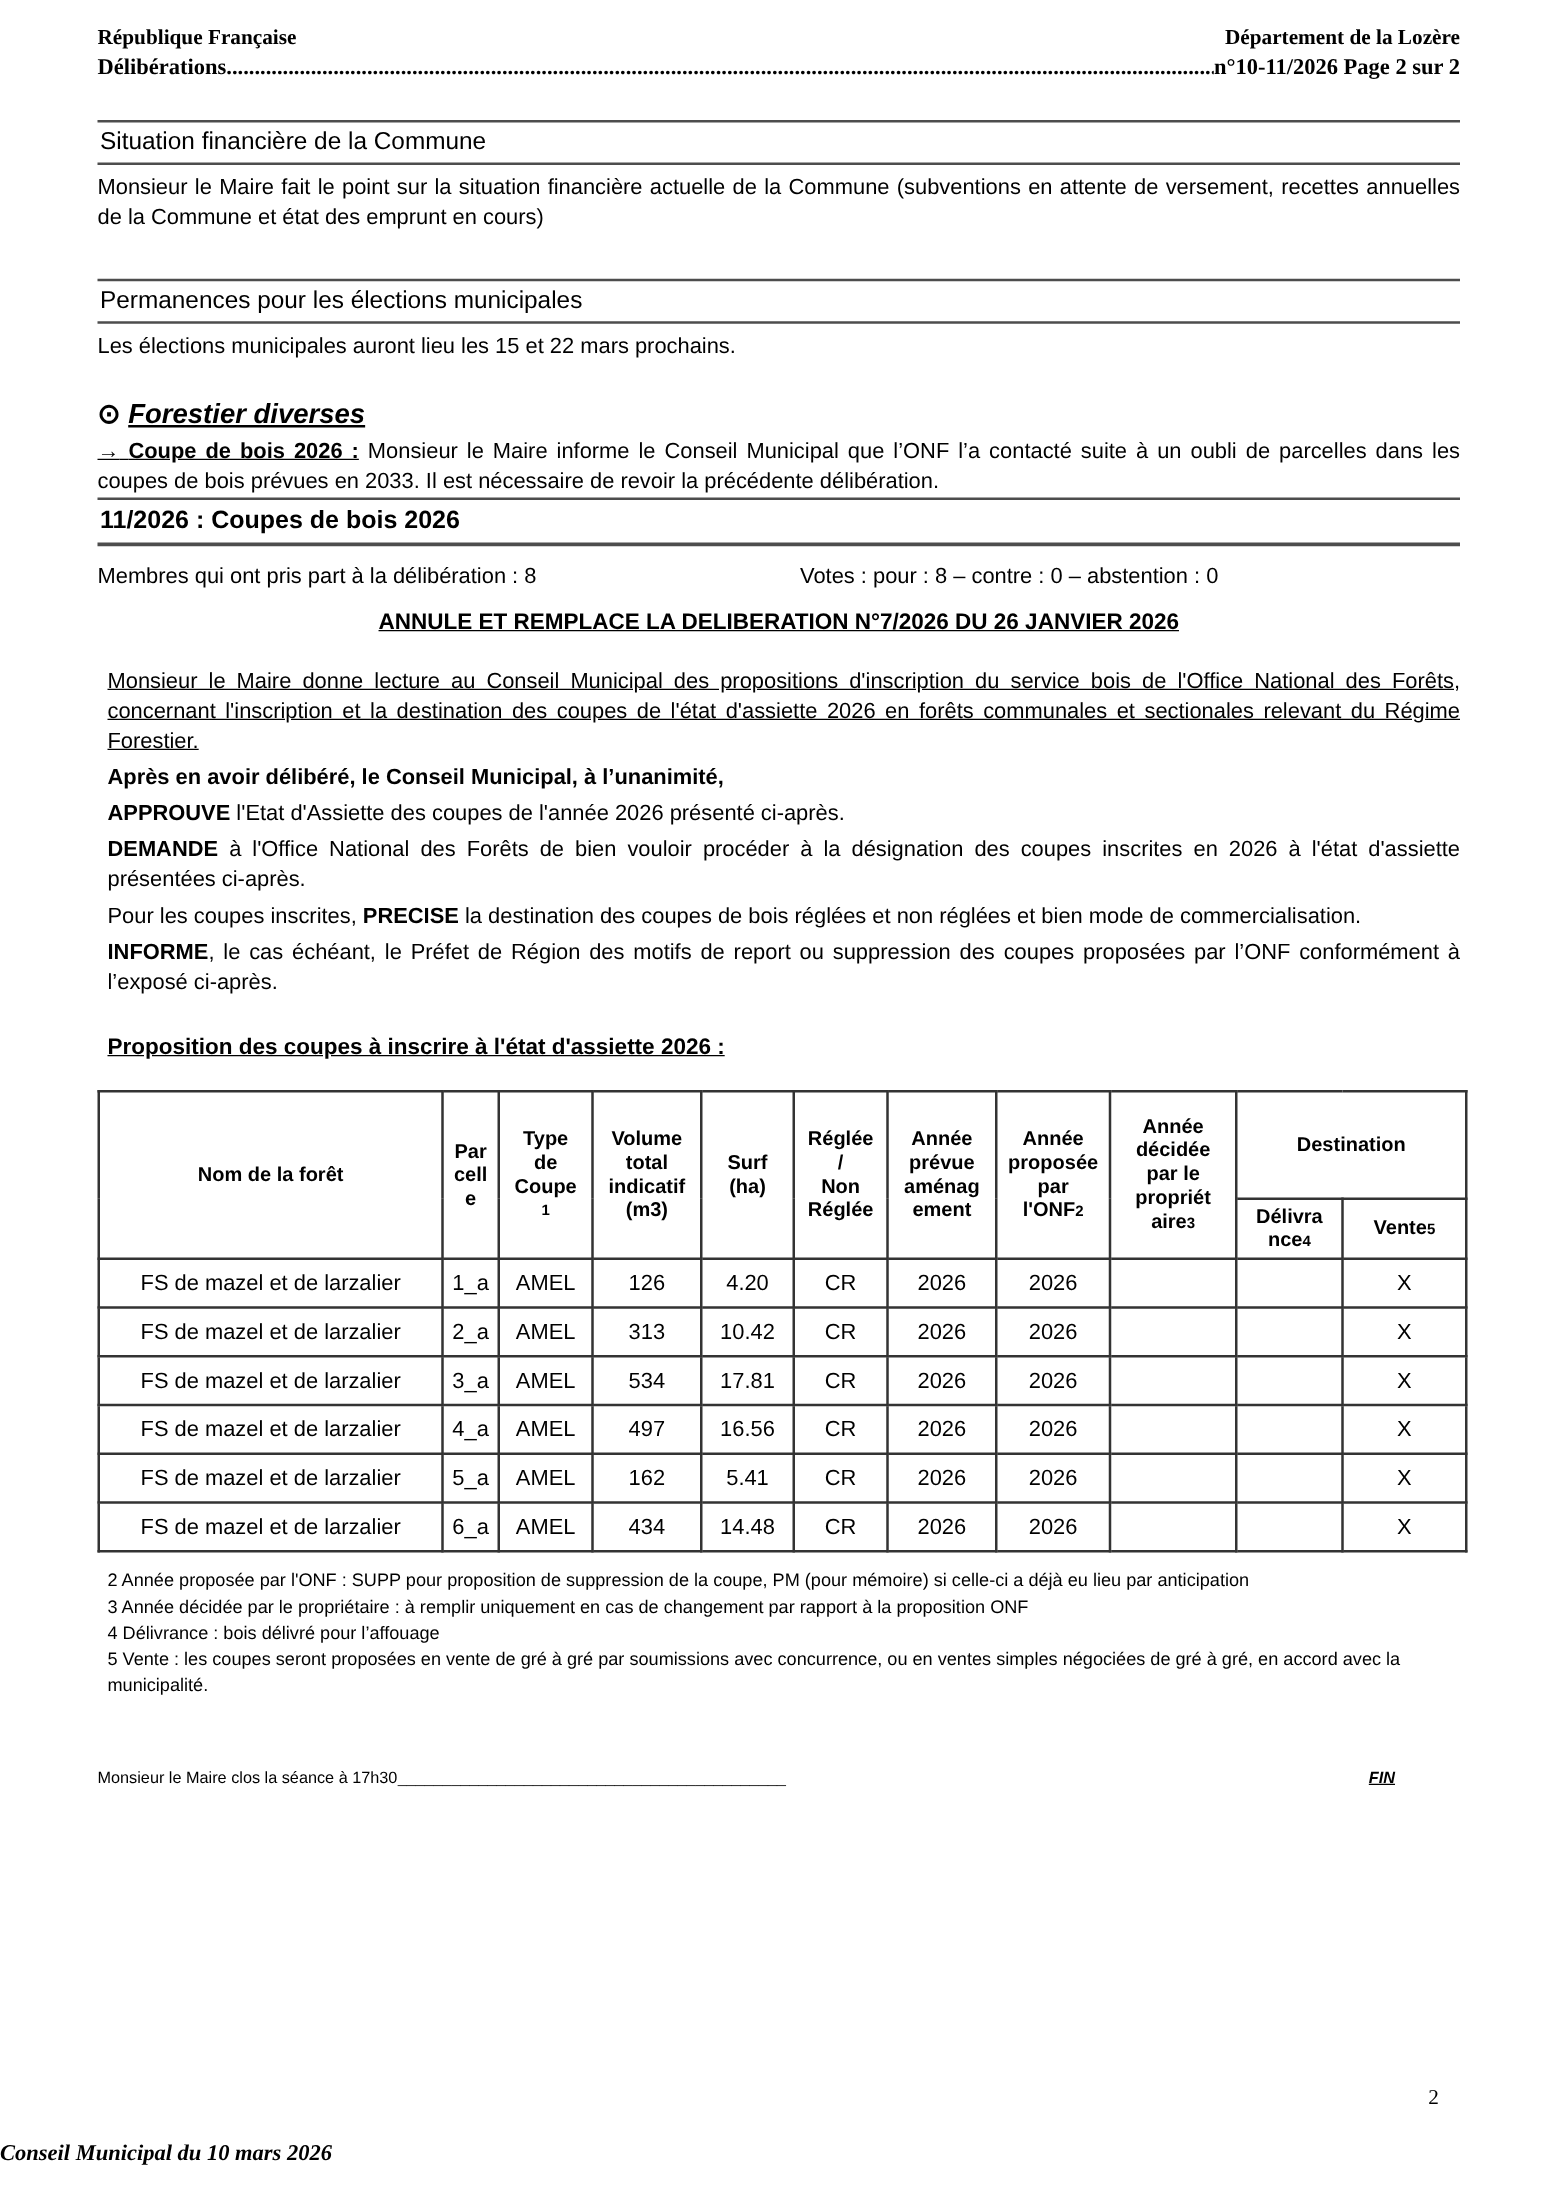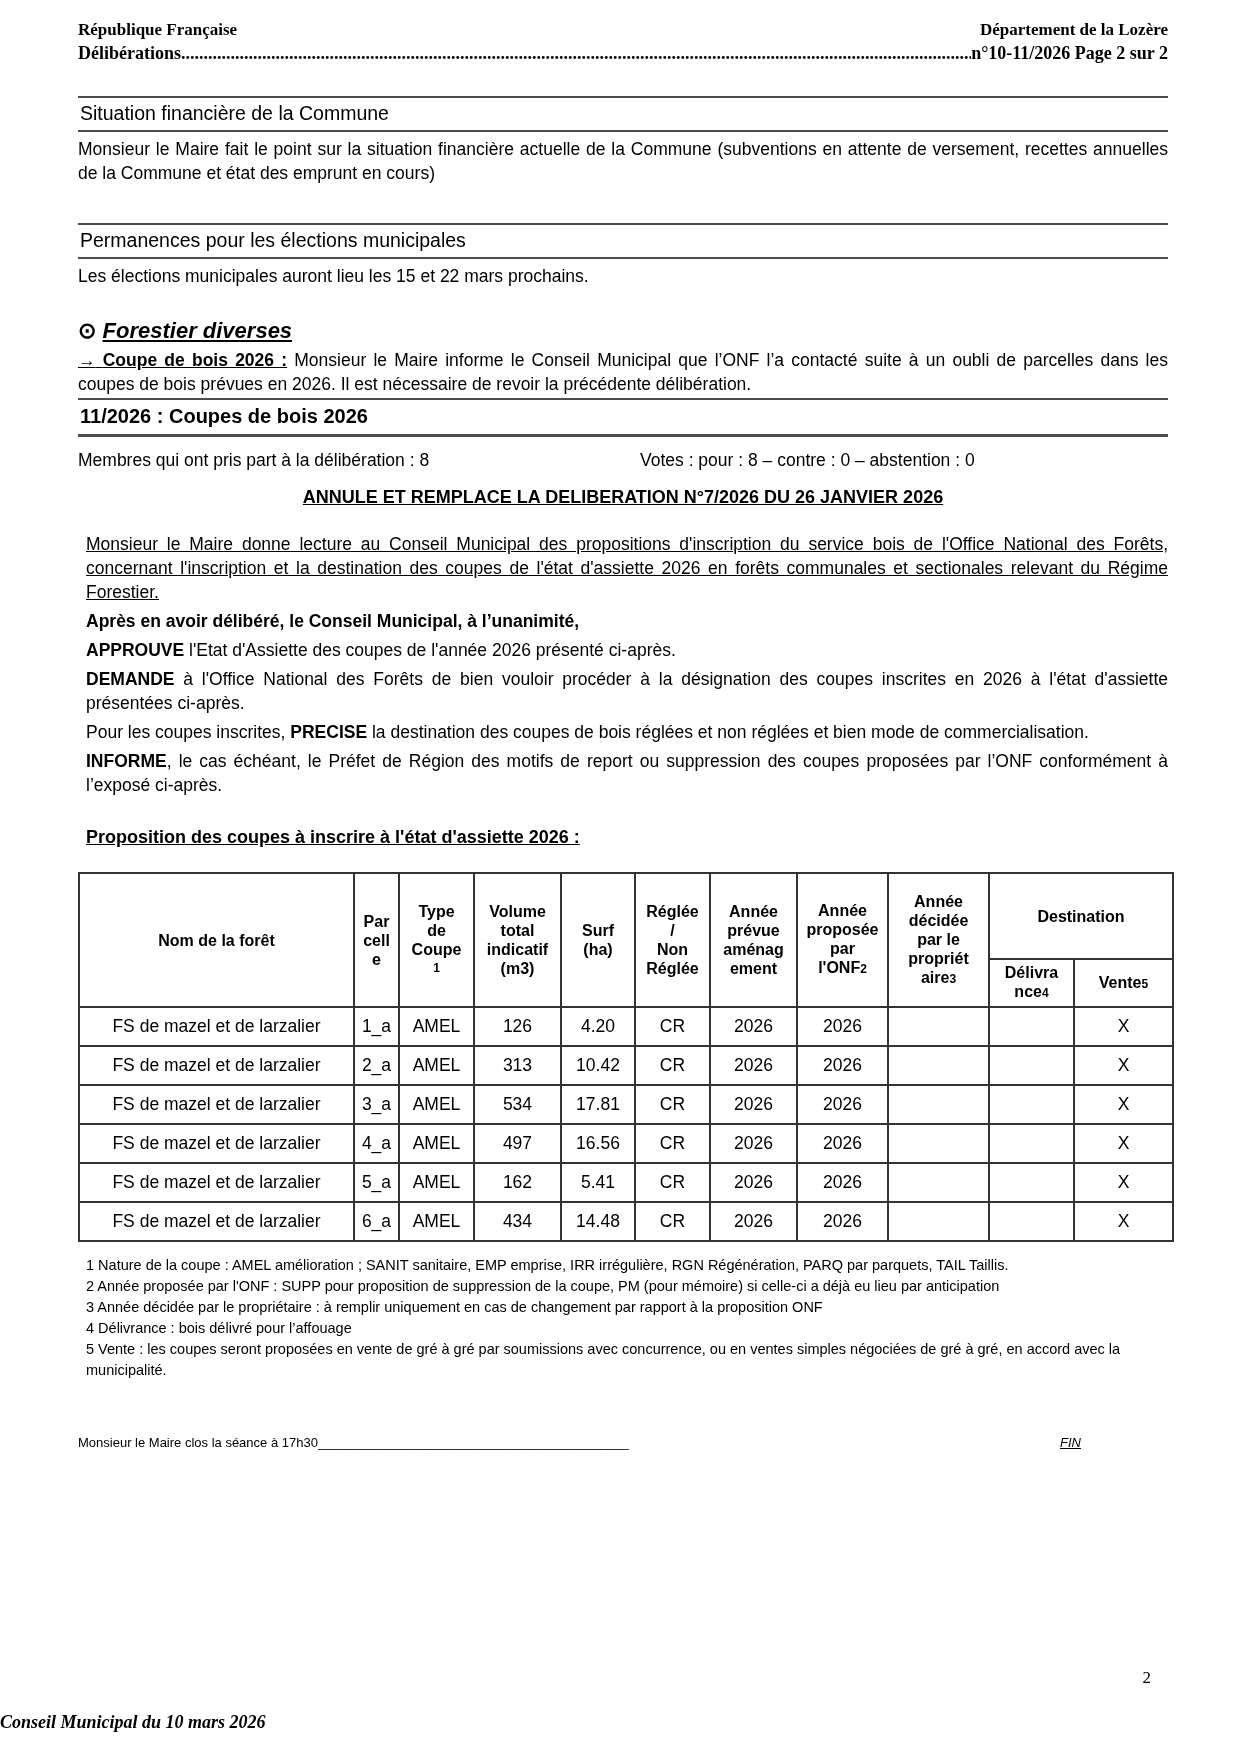--- a/index.html
+++ b/index.html
@@ -56,21 +56,21 @@
   .hdr-main { height:86px; }
   .hdr-sub  { height:48px; }
 
   .footnotes { margin-top:13px; padding-left:8px; font-size:14.5px; line-height:21px; }
 
   .pouvoir { margin-top:32px; font-size:17.5px; line-height:24px; font-weight:bold;
              text-align:justify; padding-left:8px; }
 
   .closing { margin-top:54px; display:flex; align-items:center; font-size:13px; }
   .closing .uline { letter-spacing:0; white-space:nowrap; overflow:hidden; }
-  .closing .fin { margin-left:auto; margin-right:87px; font-weight:normal; font-style:italic;
+  .closing .fin { margin-left:auto; margin-right:52px; font-weight:bold; font-style:italic;
                   text-decoration:underline; }
 
   .page-num { position:absolute; top:1668px; right:90px;
               font-family:"Liberation Serif", serif; font-size:17px; }
   .page-footer { position:absolute; top:1712px; left:0; width:100%; text-align:left;
                  font-family:"Liberation Serif", serif; font-weight:bold; font-style:italic;
                  font-size:18px; }
 </style>
 </head>
 <body>
@@ -91,21 +91,21 @@
   <p class="body">Monsieur le Maire fait le point sur la situation financière actuelle de la Commune (subventions en attente de versement, recettes annuelles de la Commune et état des emprunt en cours)</p>
 
   <div class="sec-title sec2">Permanences pour les élections municipales</div>
   <p class="body">Les élections municipales auront lieu les 15 et 22 mars prochains.</p>
 
   <div class="questions">
     <span>⊙</span>
     <span class="q-label">Forestier diverses</span>
   </div>
   <p class="q-item">
-    <span class="q-head"><span>→</span> <span>Coupe de bois 2026 :</span></span><span> Monsieur le Maire informe le Conseil Municipal que l’ONF l’a contacté suite à un oubli de parcelles dans les coupes de bois prévues en 2026. Il est nécessaire de revoir la précédente délibération.</span>
+    <span class="q-head"><span>→</span> <span>Coupe de bois 2026 :</span></span><span> Monsieur le Maire informe le Conseil Municipal que l’ONF l’a contacté suite à un oubli de parcelles dans les coupes de bois prévues en 2033. Il est nécessaire de revoir la précédente délibération.</span>
   </p>
 
   <div class="del-title">11/2026 : Coupes de bois 2026</div>
 
   <div class="mv-row">
     <span>Membres qui ont pris part à la délibération : 8</span>
     <span class="votes">Votes : pour : 8 – contre : 0 – abstention : 0</span>
   </div>
 
   <div class="annule">ANNULE ET REMPLACE LA DELIBERATION N°7/2026 DU 26 JANVIER 2026</div>
@@ -252,21 +252,20 @@
         <td>2026</td>
         <td>2026</td>
         <td></td>
         <td></td>
         <td>X</td>
       </tr>
     </tbody>
   </table>
 
   <div class="footnotes">
-    <div>1 Nature de la coupe : AMEL amélioration ; SANIT sanitaire, EMP emprise, IRR irrégulière, RGN Régénération, PARQ par parquets, TAIL Taillis.</div>
     <div>2 Année proposée par l'ONF : SUPP pour proposition de suppression de la coupe, PM (pour mémoire) si celle-ci a déjà eu lieu par anticipation</div>
     <div>3 Année décidée par le propriétaire : à remplir uniquement en cas de changement par rapport à la proposition ONF</div>
     <div>4 Délivrance : bois délivré pour l’affouage</div>
     <div>5 Vente : les coupes seront proposées en vente de gré à gré par soumissions avec concurrence, ou en ventes simples négociées de gré à gré, en accord avec la municipalité.</div>
   </div>
 
 
   <div class="closing">
     <span>Monsieur le Maire clos la séance à 17h30</span>
     <span class="uline">___________________________________________</span>

